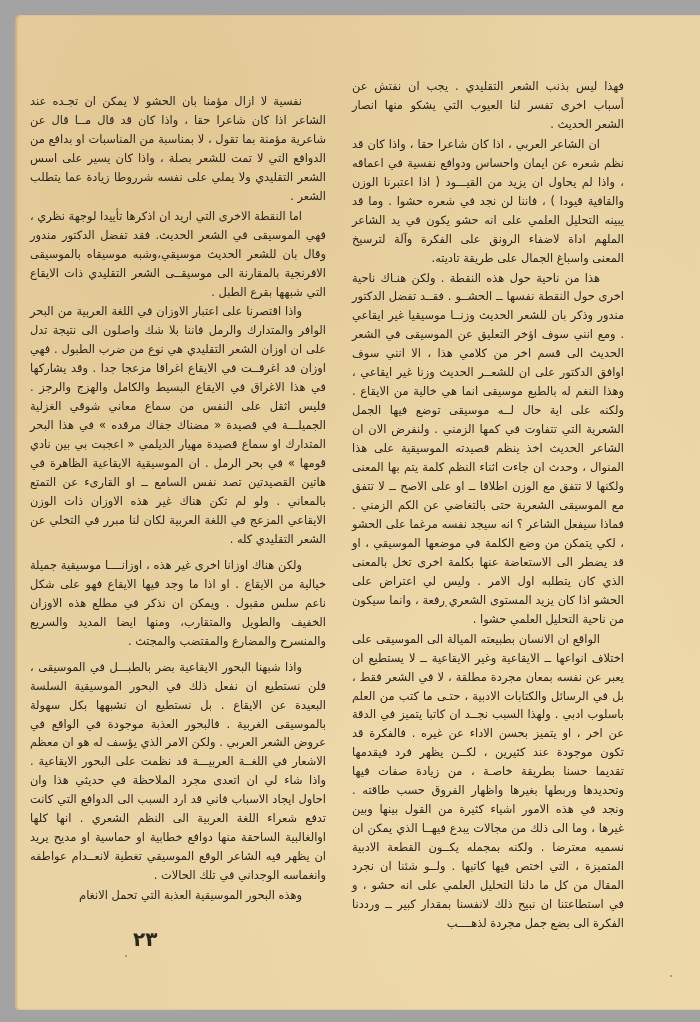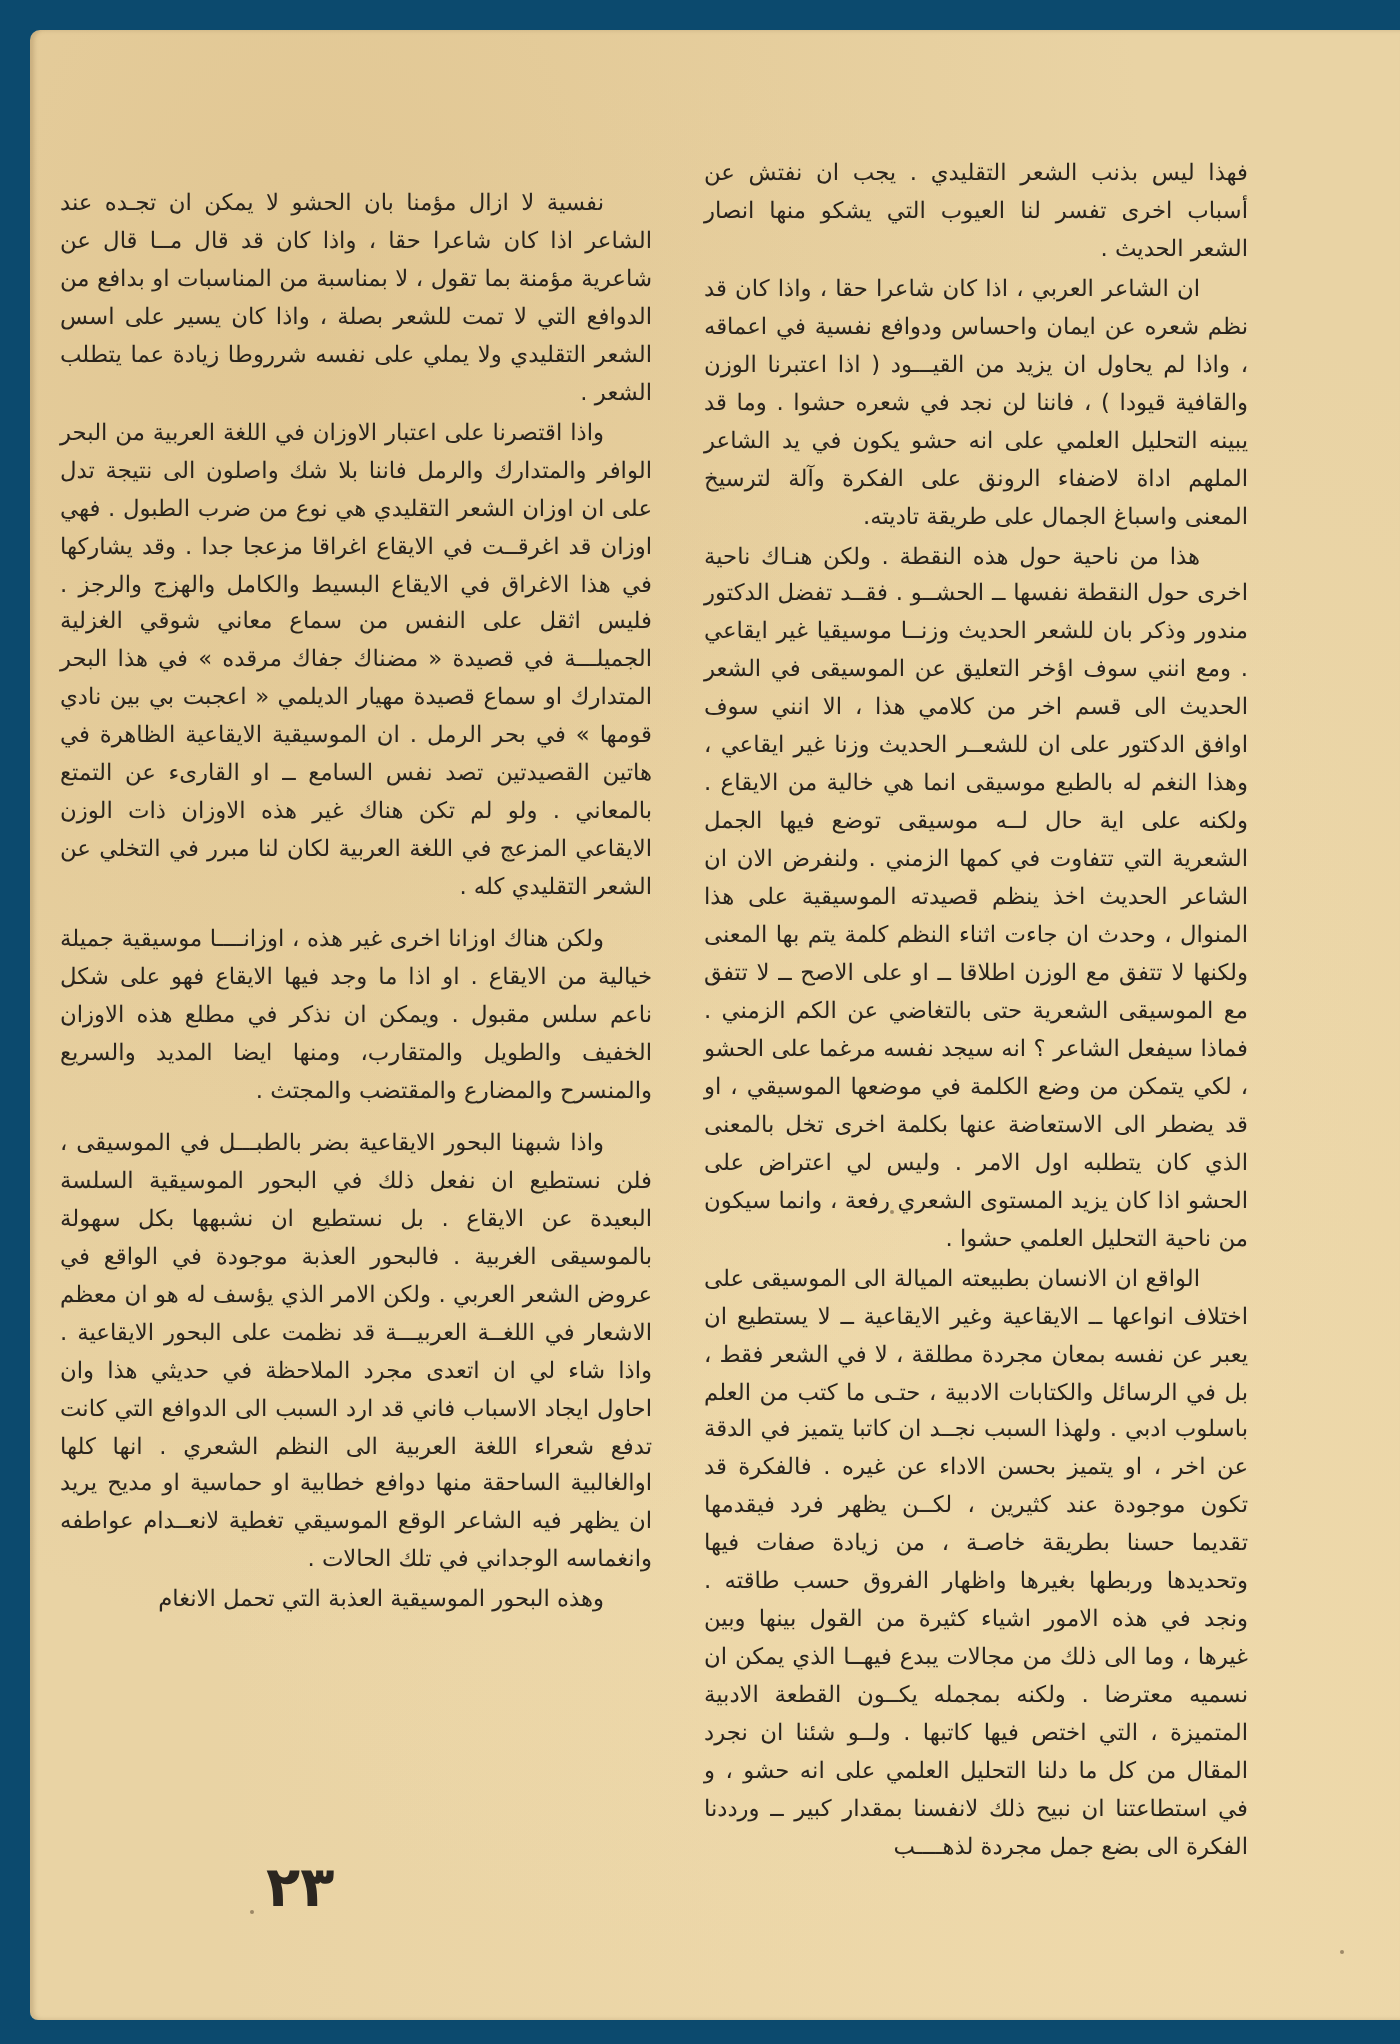--- a/index.html
+++ b/index.html
@@ -2,21 +2,21 @@
 <html><head>
   <meta charset="utf-8">
   <style>
     * { box-sizing: border-box; margin: 0; padding: 0; }
     html, body {
       width: 700px; height: 1022px; overflow: hidden;
       background: #2a2826;
     }
     .scan {
       position: relative; width: 700px; height: 1022px;
-      background: #0c4a6e;
+      background: #a3a3a3;
     }
     .paper {
       position: absolute; left: 15px; top: 15px; width: 685px; height: 995px;
       background: #e9d3a4;
       background-image:
         radial-gradient(ellipse at 20% 15%, rgba(210,175,115,0.35) 0%, rgba(0,0,0,0) 55%),
         radial-gradient(ellipse at 80% 85%, rgba(245,225,180,0.45) 0%, rgba(0,0,0,0) 60%),
         radial-gradient(ellipse at 50% 50%, rgba(240,220,175,0.3) 0%, rgba(0,0,0,0) 70%);
       border-top-left-radius: 5px;
       border-bottom-left-radius: 4px;
@@ -32,21 +32,21 @@
     }
     .col-right { left: 337px; width: 272px; }
     .col-left  { left: 15px;  width: 296px; top: 77px; }
     .col p { margin: 0; text-indent: 0; }
     .col p.indent { text-indent: 24px; }
     .col p + p { margin-top: 1px; }
     .col p.gap { margin-top: 7px; }
     .page-number {
       position: absolute; left: 118px; top: 912px;
       font-family: "DejaVu Sans", sans-serif;
-      font-weight: bold; font-size: 28px; color: #2b2620;
+      font-weight: bold; font-size: 20px; color: #2b2620;
       direction: rtl; letter-spacing: -1px;
     }
     .speck {
       position: absolute; width: 2px; height: 2px; border-radius: 50%;
       background: rgba(80,60,40,0.5);
     }
   </style>
 </head>
 <body>
 
@@ -55,20 +55,21 @@
 
     <div class="col col-right">
       <p>فهذا ليس بذنب الشعر التقليدي . يجب ان نفتش عن أسباب اخرى تفسر لنا العيوب التي يشكو منها انصار الشعر الحديث .</p>
       <p class="indent">ان الشاعر العربي ، اذا كان شاعرا حقا ، واذا كان قد نظم شعره عن ايمان واحساس ودوافع نفسية في اعماقه ، واذا لم يحاول ان يزيد من القيـــود ( اذا اعتبرنا الوزن والقافية قيودا ) ، فاننا لن نجد في شعره حشوا . وما قد يبينه التحليل العلمي على انه حشو يكون في يد الشاعر الملهم اداة لاضفاء الرونق على الفكرة وآلة لترسيخ المعنى واسباغ الجمال على طريقة تاديته.</p>
       <p class="indent">هذا من ناحية حول هذه النقطة . ولكن هنـاك ناحية اخرى حول النقطة نفسها ــ الحشــو . فقــد تفضل الدكتور مندور وذكر بان للشعر الحديث وزنــا موسيقيا غير ايقاعي . ومع انني سوف اؤخر التعليق عن الموسيقى في الشعر الحديث الى قسم اخر من كلامي هذا ، الا انني سوف اوافق الدكتور على ان للشعــر الحديث وزنا غير ايقاعي ، وهذا النغم له بالطبع موسيقى انما هي خالية من الايقاع . ولكنه على اية حال لــه موسيقى توضع فيها الجمل الشعرية التي تتفاوت في كمها الزمني . ولنفرض الان ان الشاعر الحديث اخذ ينظم قصيدته الموسيقية على هذا المنوال ، وحدث ان جاءت اثناء النظم كلمة يتم بها المعنى ولكنها لا تتفق مع الوزن اطلاقا ــ او على الاصح ــ لا تتفق مع الموسيقى الشعرية حتى بالتغاضي عن الكم الزمني . فماذا سيفعل الشاعر ؟ انه سيجد نفسه مرغما على الحشو ، لكي يتمكن من وضع الكلمة في موضعها الموسيقي ، او قد يضطر الى الاستعاضة عنها بكلمة اخرى تخل بالمعنى الذي كان يتطلبه اول الامر . وليس لي اعتراض على الحشو اذا كان يزيد المستوى الشعري رفعة ، وانما سيكون من ناحية التحليل العلمي حشوا .</p>
       <p class="indent">الواقع ان الانسان بطبيعته الميالة الى الموسيقى على اختلاف انواعها ــ الايقاعية وغير الايقاعية ــ لا يستطيع ان يعبر عن نفسه بمعان مجردة مطلقة ، لا في الشعر فقط ، بل في الرسائل والكتابات الادبية ، حتـى ما كتب من العلم باسلوب ادبي . ولهذا السبب نجــد ان كاتبا يتميز في الدقة عن اخر ، او يتميز بحسن الاداء عن غيره . فالفكرة قد تكون موجودة عند كثيرين ، لكــن يظهر فرد فيقدمها تقديما حسنا بطريقة خاصـة ، من زيادة صفات فيها وتحديدها وربطها بغيرها واظهار الفروق حسب طاقته . ونجد في هذه الامور اشياء كثيرة من القول بينها وبين غيرها ، وما الى ذلك من مجالات يبدع فيهــا الذي يمكن ان نسميه معترضا . ولكنه بمجمله يكــون القطعة الادبية المتميزة ، التي اختص فيها كاتبها . ولــو شئنا ان نجرد المقال من كل ما دلنا التحليل العلمي على انه حشو ، و في استطاعتنا ان نبيح ذلك لانفسنا بمقدار كبير ــ ورددنا الفكرة الى بضع جمل مجردة لذهــــب</p>
     </div>
 
     <div class="col col-left">
       <p class="indent">نفسية لا ازال مؤمنا بان الحشو لا يمكن ان تجـده عند الشاعر اذا كان شاعرا حقا ، واذا كان قد قال مــا قال عن شاعرية مؤمنة بما تقول ، لا بمناسبة من المناسبات او بدافع من الدوافع التي لا تمت للشعر بصلة ، واذا كان يسير على اسس الشعر التقليدي ولا يملي على نفسه شرروطا زيادة عما يتطلب الشعر .</p>
+      <p class="indent">اما النقطة الاخرى التي اريد ان اذكرها تأييدا لوجهة نظري ، فهي الموسيقى في الشعر الحديث. فقد تفضل الدكتور مندور وقال بان للشعر الحديث موسيقي،وشبه موسيقاه بالموسيقى الافرنجية بالمقارنة الى موسيقــى الشعر التقليدي ذات الايقاع التي شبهها بقرع الطبل .</p>
       <p class="indent">واذا اقتصرنا على اعتبار الاوزان في اللغة العربية من البحر الوافر والمتدارك والرمل فاننا بلا شك واصلون الى نتيجة تدل على ان اوزان الشعر التقليدي هي نوع من ضرب الطبول . فهي اوزان قد اغرقــت في الايقاع اغراقا مزعجا جدا . وقد يشاركها في هذا الاغراق في الايقاع البسيط والكامل والهزج والرجز . فليس اثقل على النفس من سماع معاني شوقي الغزلية الجميلـــة في قصيدة « مضناك جفاك مرقده » في هذا البحر المتدارك او سماع قصيدة مهيار الديلمي « اعجبت بي بين نادي قومها » في بحر الرمل . ان الموسيقية الايقاعية الظاهرة في هاتين القصيدتين تصد نفس السامع ــ او القارىء عن التمتع بالمعاني . ولو لم تكن هناك غير هذه الاوزان ذات الوزن الايقاعي المزعج في اللغة العربية لكان لنا مبرر في التخلي عن الشعر التقليدي كله .</p>
       <p class="indent gap">ولكن هناك اوزانا اخرى غير هذه ، اوزانــــا موسيقية جميلة خيالية من الايقاع . او اذا ما وجد فيها الايقاع فهو على شكل ناعم سلس مقبول . ويمكن ان نذكر في مطلع هذه الاوزان الخفيف والطويل والمتقارب، ومنها ايضا المديد والسريع والمنسرح والمضارع والمقتضب والمجتث .</p>
       <p class="indent gap">واذا شبهنا البحور الايقاعية بضر بالطبـــل في الموسيقى ، فلن نستطيع ان نفعل ذلك في البحور الموسيقية السلسة البعيدة عن الايقاع . بل نستطيع ان نشبهها بكل سهولة بالموسيقى الغربية . فالبحور العذبة موجودة في الواقع في عروض الشعر العربي . ولكن الامر الذي يؤسف له هو ان معظم الاشعار في اللغــة العربيـــة قد نظمت على البحور الايقاعية . واذا شاء لي ان اتعدى مجرد الملاحظة في حديثي هذا وان احاول ايجاد الاسباب فاني قد ارد السبب الى الدوافع التي كانت تدفع شعراء اللغة العربية الى النظم الشعري . انها كلها اوالغالبية الساحقة منها دوافع خطابية او حماسية او مديح يريد ان يظهر فيه الشاعر الوقع الموسيقي تغطية لانعــدام عواطفه وانغماسه الوجداني في تلك الحالات .</p>
       <p class="indent">وهذه البحور الموسيقية العذبة التي تحمل الانغام</p>
     </div>
 
     <div class="page-number">٢٣</div>
 
     <span class="speck" style="left:110px; top:940px;"></span>
     <span class="speck" style="left:430px; top:590px;"></span>

